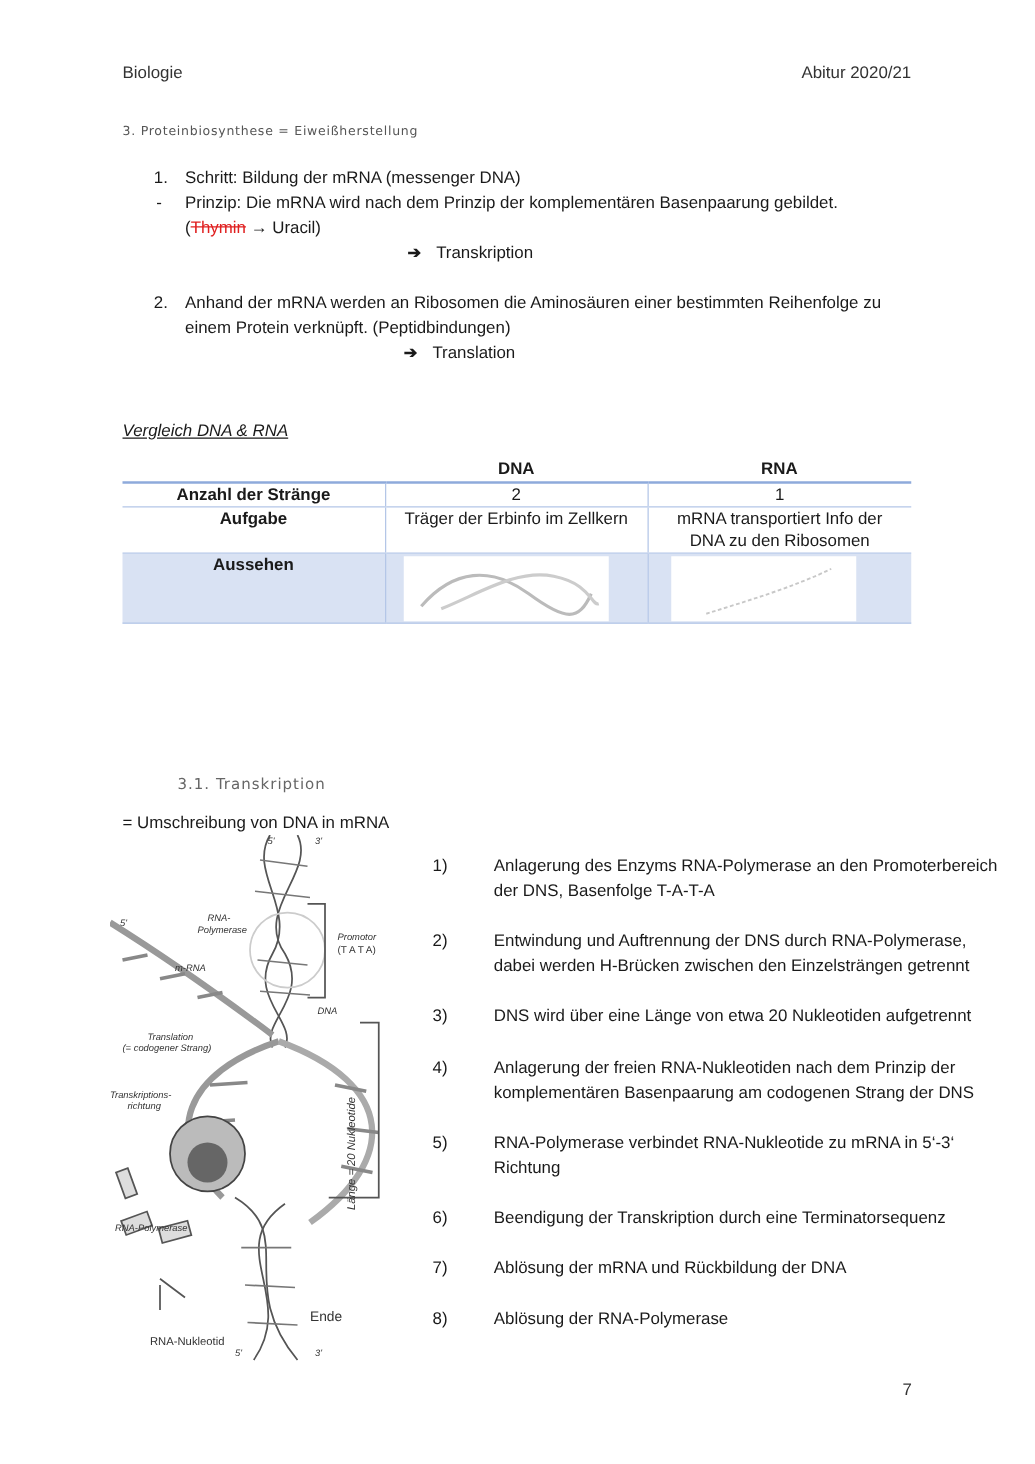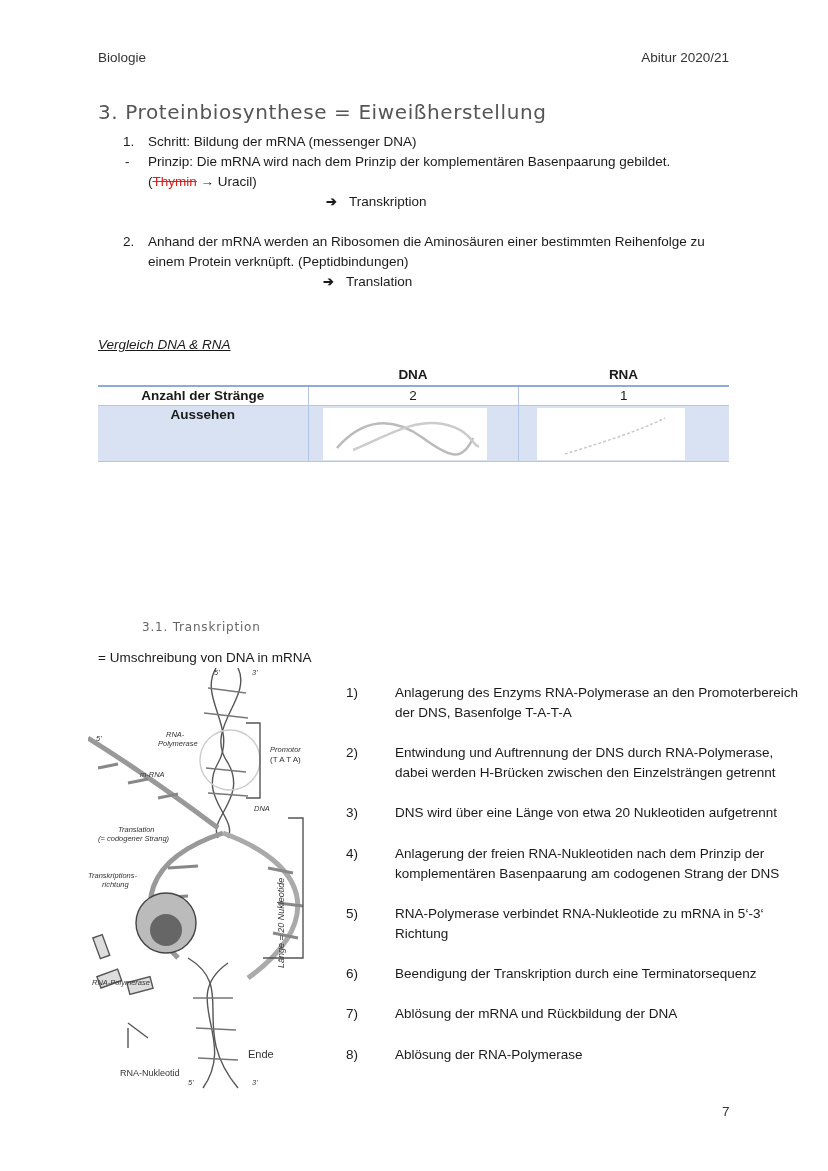--- a/index.html
+++ b/index.html
@@ -1,20 +1,20 @@
 <!DOCTYPE html>
 <html><head>
 <meta charset="utf-8">
 <style>
   * { box-sizing: border-box; margin: 0; padding: 0; }
   html, body { width: 828px; height: 1171px; background: #ffffff; }
   body { position: relative; font-family: "Liberation Sans", sans-serif; color: #1a1a1a; font-size: 13.5px; overflow: hidden; }
   .abs { position: absolute; }
   .hdr { font-size: 13.5px; color: #333; }
-  .h1 { font-family: "DejaVu Sans", sans-serif; font-size: 20px; color: #555; letter-spacing: 0.6px; text-align: right; }
+  .h1 { font-family: "DejaVu Sans", sans-serif; font-size: 10px; color: #555; letter-spacing: 0.6px; text-align: right; }
   .h2 { font-family: "DejaVu Sans", sans-serif; font-size: 12px; color: #666; letter-spacing: 0.8px; margin-left: 44px; }
   .line { white-space: nowrap; font-size: 13.5px; }
   .strike { color: #e02020; text-decoration: line-through; }
   .arrow { font-weight: bold; margin-right: 12px; font-size: 13px; }
   .subtitle { font-style: italic; text-decoration: underline; font-size: 13.5px; }
   table.cmp { position: absolute; left: 98px; top: 366px; width: 631px; border-collapse: collapse; font-size: 13.5px; }
   table.cmp td, table.cmp th { text-align: center; vertical-align: top; padding: 0 4px; line-height: 18px; }
   table.cmp th { font-weight: bold; height: 20px; border-bottom: 2px solid #8eaadb; }
   table.cmp td.lbl { font-weight: bold; width: 210px; }
   table.cmp td.c2 { width: 210px; border-left: 1px solid #b4c6e7; }
@@ -64,20 +64,28 @@
   <tbody>
       <tr>
     <th></th>
     <th>DNA</th>
     <th>RNA</th>
   </tr>
   <tr>
     <td class="lbl">Anzahl der Stränge</td>
     <td class="c2">2</td>
     <td class="c3">1</td>
+  </tr>
+  <tr>
+    <td class="lbl">Aufgabe</td>
+    <td class="c2">Träger der Erbinfo im Zellkern</td>
+    <td class="c3">
+      <div>mRNA transportiert Info der</div>
+      <div>DNA zu den Ribosomen</div>
+    </td>
   </tr>
   <tr class="shade">
     <td class="lbl" style="height:56px;">Aussehen</td>
     <td class="c2" style="padding:2px 0 0 14px; text-align:left;">
       <div class="imgbox" style="width:164px; margin:0;">
         <svg width="164" height="52" viewBox="0 0 164 52">
           <path d="M14 40 C 40 10, 70 8, 100 30 S 140 52, 150 30" stroke="#bbb" stroke-width="2.5" fill="none"></path>
           <path d="M30 42 C 60 30, 90 10, 120 16 S 150 40, 156 38" stroke="#ccc" stroke-width="2.5" fill="none"></path>
         </svg>
       </div>

